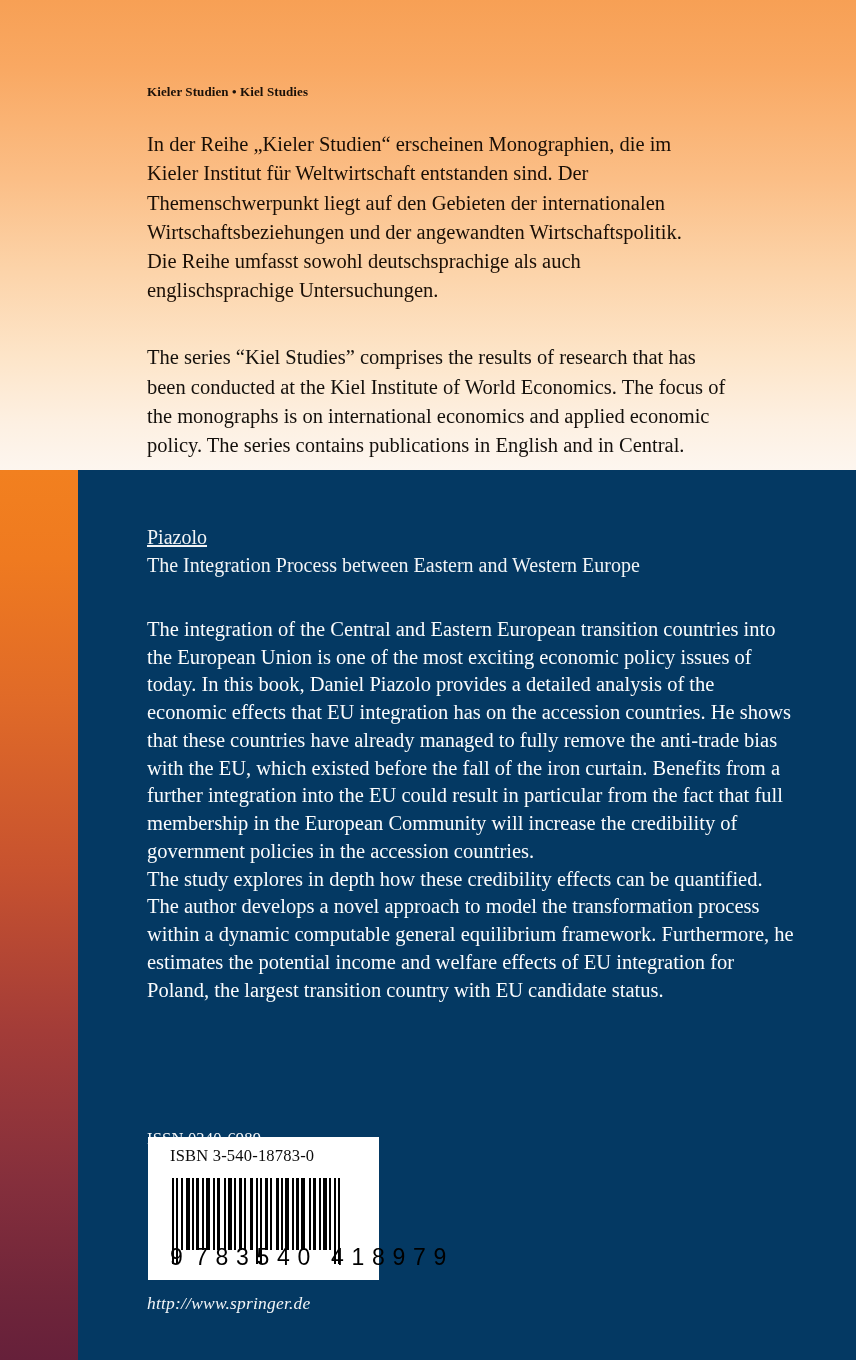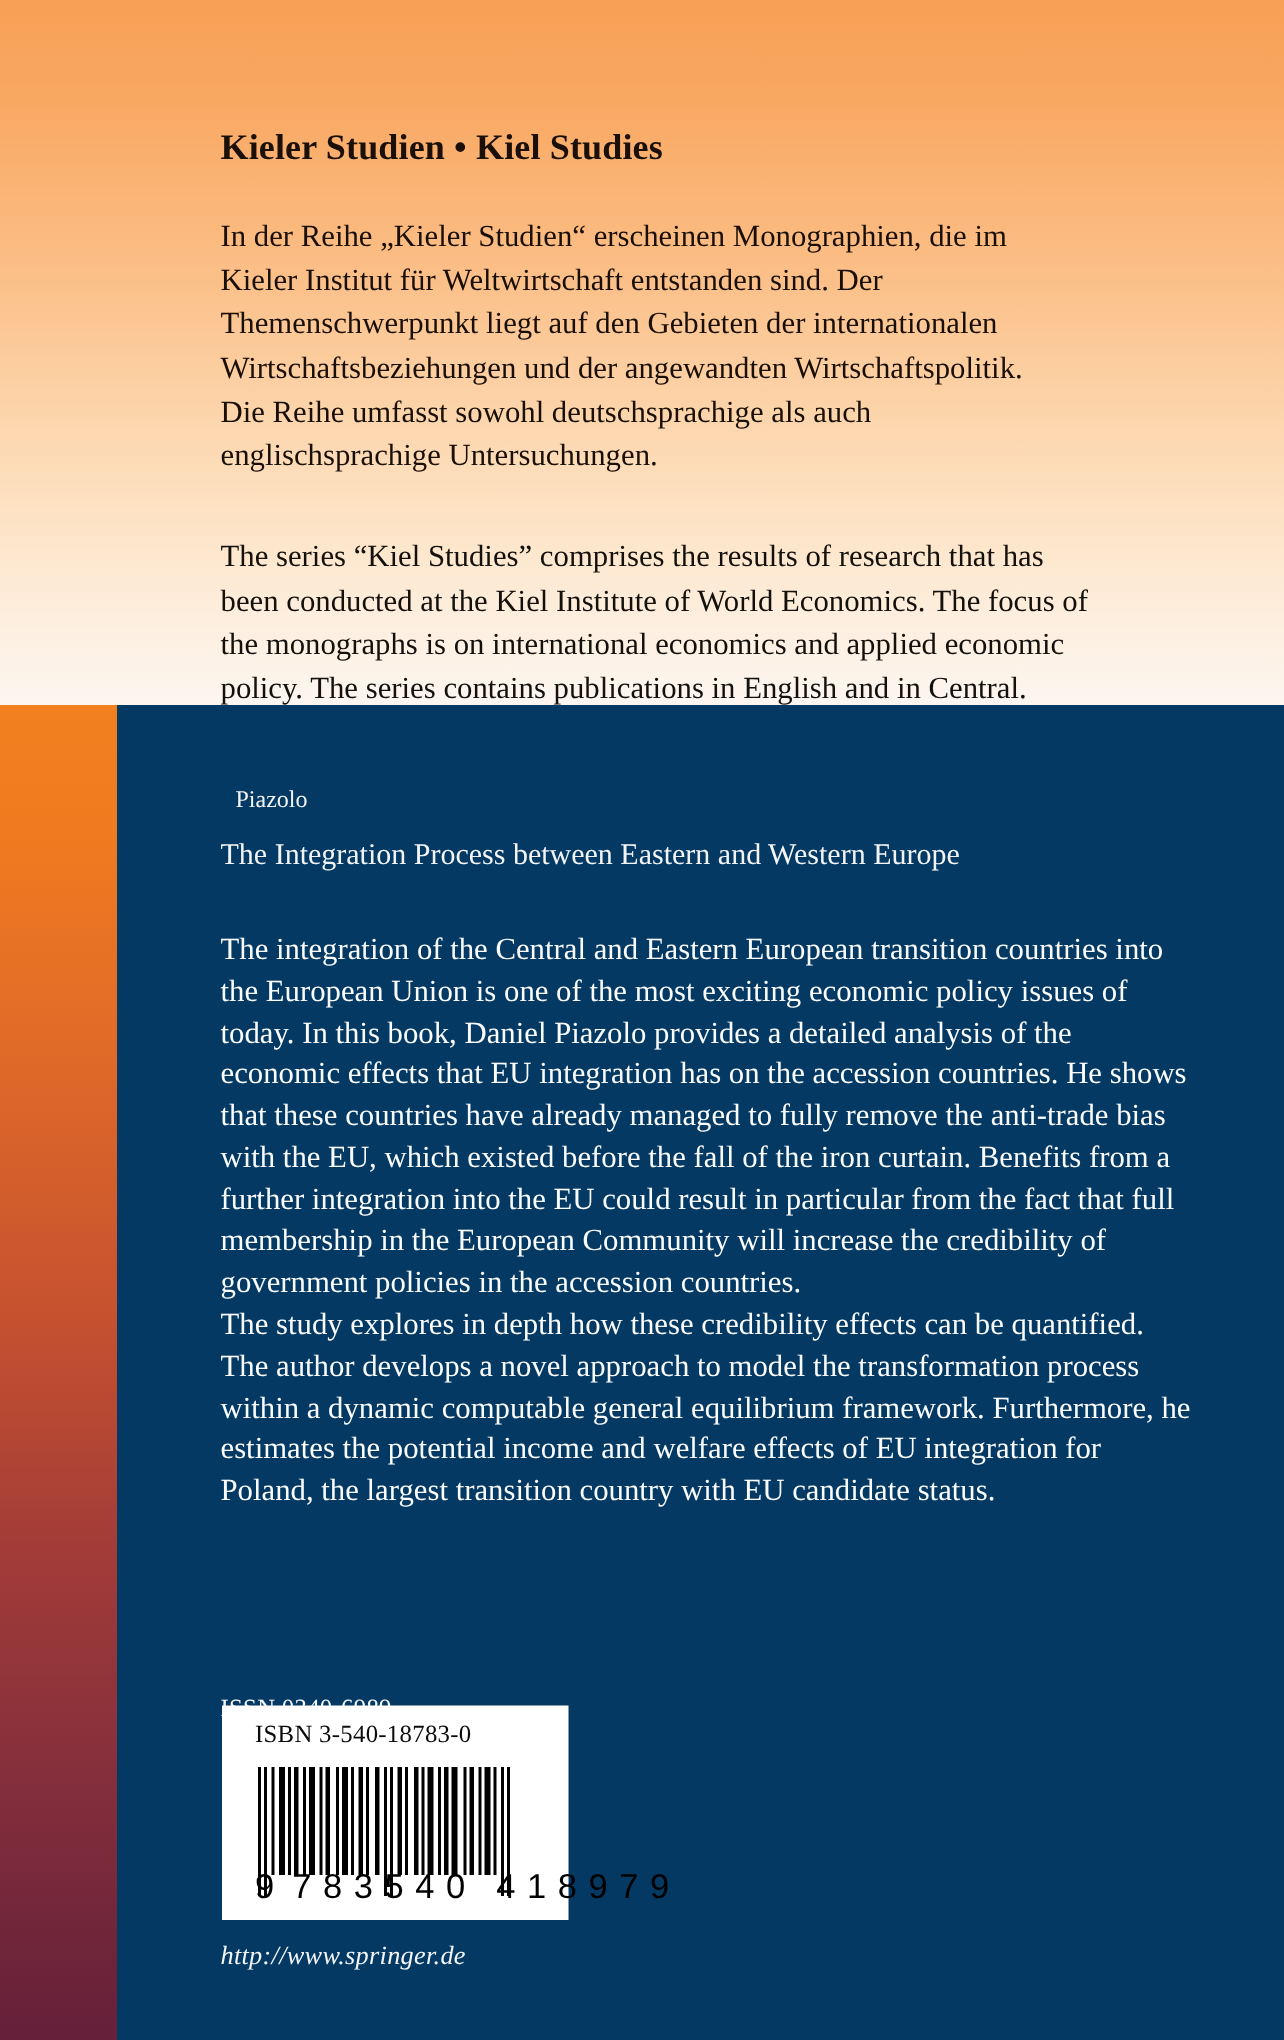--- a/index.html
+++ b/index.html
@@ -37,21 +37,21 @@
   }
 
   .top-inner {
     position: absolute;
     left: 147px;
     top: 84px;
     width: 600px;
   }
 
   .series-heading {
-    font-size: 24px;
+    font-size: 13px;
     font-weight: bold;
     color: #1a1008;
     letter-spacing: 0.1px;
     margin: 0 0 30px 0;
     line-height: 1.25;
   }
 
   .de-para {
     font-size: 20.5px;
     font-weight: normal;
@@ -102,23 +102,24 @@
     left: 69px; 
     top: 0;
     width: 660px;
   }
 
   .byline {
     margin-top: 53px;
     color: #f2f4f6;
   }
   .byline .author {
-    font-size: 16px;
+    font-size: 20px;
     line-height: 1.42;
-    margin: 10px;
+    margin: 0;
+    text-decoration: underline;
   }
   .byline .booktitle {
     font-size: 20px;
     line-height: 1.42;
     margin: 0;
   }
 
   .blurb {
     margin-top: 36px;
     color: #fbfcfd;

